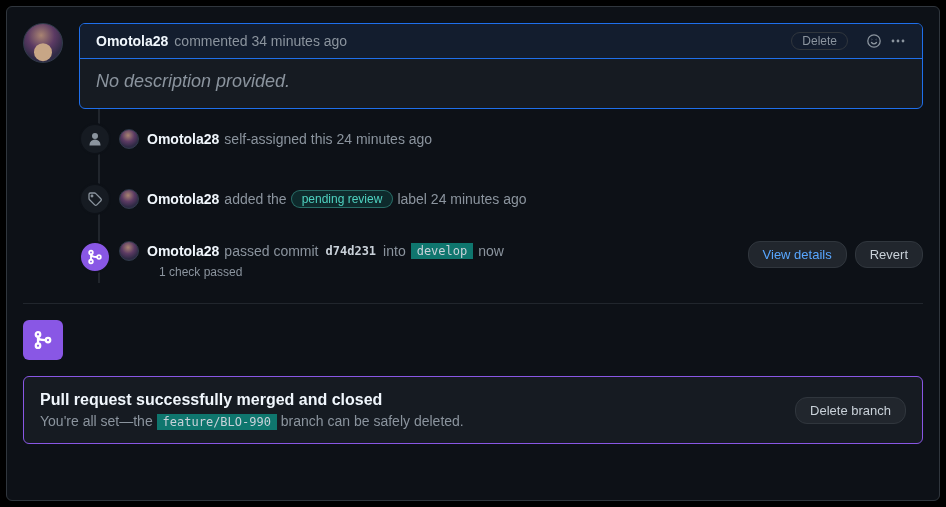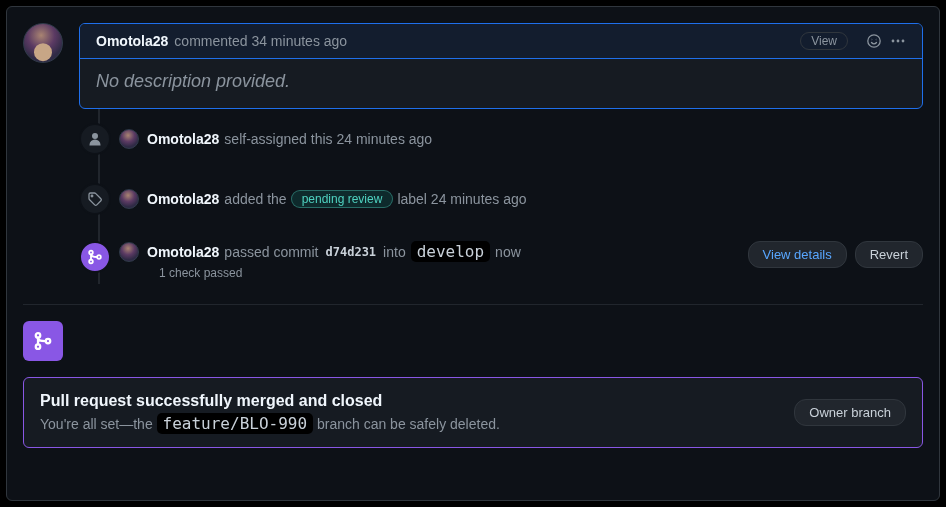--- a/index.html
+++ b/index.html
@@ -138,26 +138,26 @@
     width:20px;height:20px;border-radius:50%;
     background: radial-gradient(circle at 45% 30%, #a98472 0%, #5b3a63 40%, #2f2a45 70%);
     border:1px solid #303a4a;
     margin-right: 8px;
     flex:none;
   }
   .evt .text { color: var(--text-dim); flex:1; display:flex;align-items:center;flex-wrap:wrap;}
   .evt .text .author { color: var(--text-bright); font-weight:600; margin-right:5px;}
   .mono { font-family: ui-monospace, SFMono-Regular, Menlo, monospace; font-size: 12px; }
   .code-tag {
-    background: #000000;
+    background: #0f766e;
     color: var(--text);
     padding: 1px 6px;
-    border-radius: 5px;
+    border-radius: 0;
     font-family: ui-monospace, SFMono-Regular, Menlo, monospace;
-    font-size: 16px;
+    font-size: 12px;
   }
   .label-pill {
     background: rgba(22,145,130,0.2);
     color: #4fd2c0;
     border: 1px solid rgba(79,210,192,0.4);
     padding: 1px 10px;
     border-radius: 999px;
     font-size: 12px;
     font-weight: 500;
     margin: 0 4px;
@@ -225,21 +225,21 @@
 <div class="page">
 
   <div class="timeline">
     <div class="comment-row">
       <div class="avatar-big"></div>
       <div class="comment-box">
         <div class="comment-header">
           <span class="author">Omotola28</span>
           <span class="action">commented 34 minutes ago</span>
           <span class="spacer"></span>
-          <span class="owner-pill">View</span>
+          <span class="owner-pill">Delete</span>
           <span class="hdr-icon">
             <svg width="16" height="16" viewBox="0 0 16 16" fill="none" stroke="currentColor" stroke-width="1.3">
               <circle cx="8" cy="8" r="6.2"></circle>
                 <circle cx="5.8" cy="6.5" r="0.1" fill="currentColor"></circle>
                 <circle cx="10.2" cy="6.5" r="0.1" fill="currentColor"></circle>
               <path d="M5.5 9.5c.8 1 1.7 1.4 2.5 1.4s1.7-.4 2.5-1.4" stroke-linecap="round"></path>
             </svg>
           </span>
           <span class="hdr-icon">
             <svg width="16" height="16" viewBox="0 0 16 16" fill="currentColor">
@@ -329,17 +329,17 @@
     </div>
     <div class="merged-box">
       <div class="merged-text">
         <div class="merged-title">Pull request successfully merged and closed</div>
         <div class="merged-sub">
           <span>You're all set—the</span>
           <span class="code-tag">feature/BLO-990</span>
           <span>branch can be safely deleted.</span>
         </div>
       </div>
-      <button class="btn">Owner branch</button>
+      <button class="btn">Delete branch</button>
     </div>
   </div>
 
 </div>
 
 </body></html>

